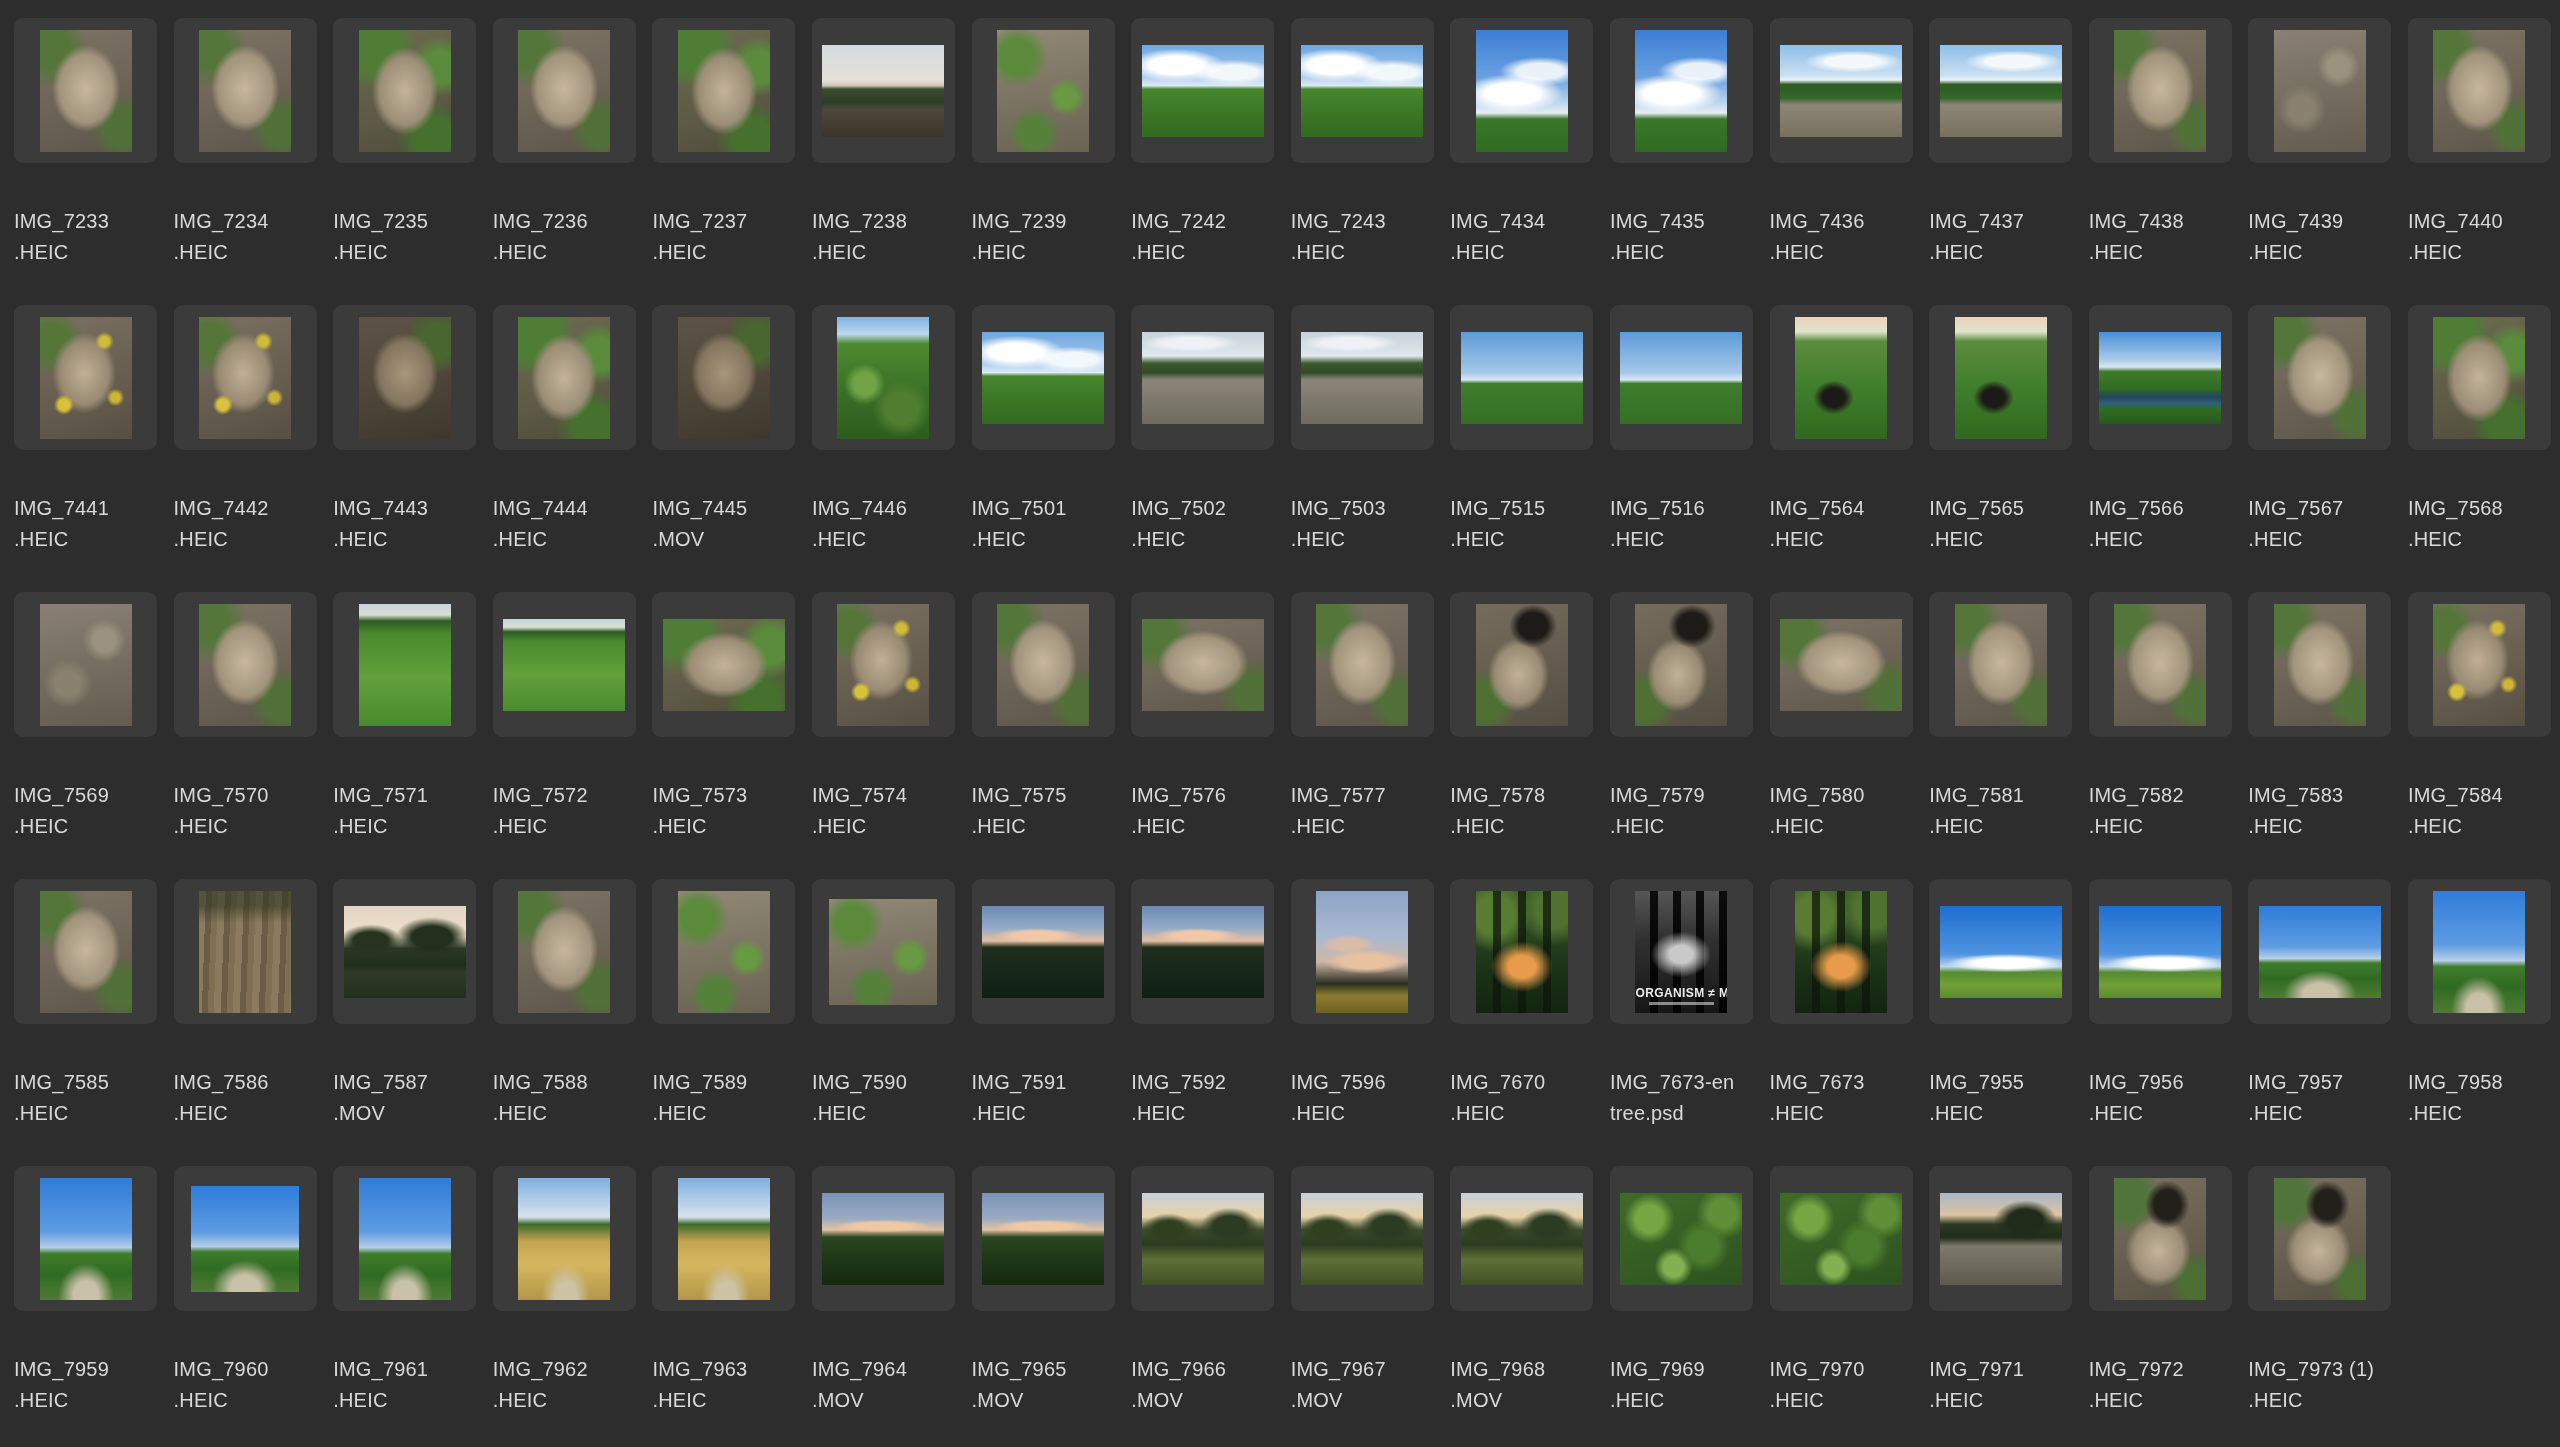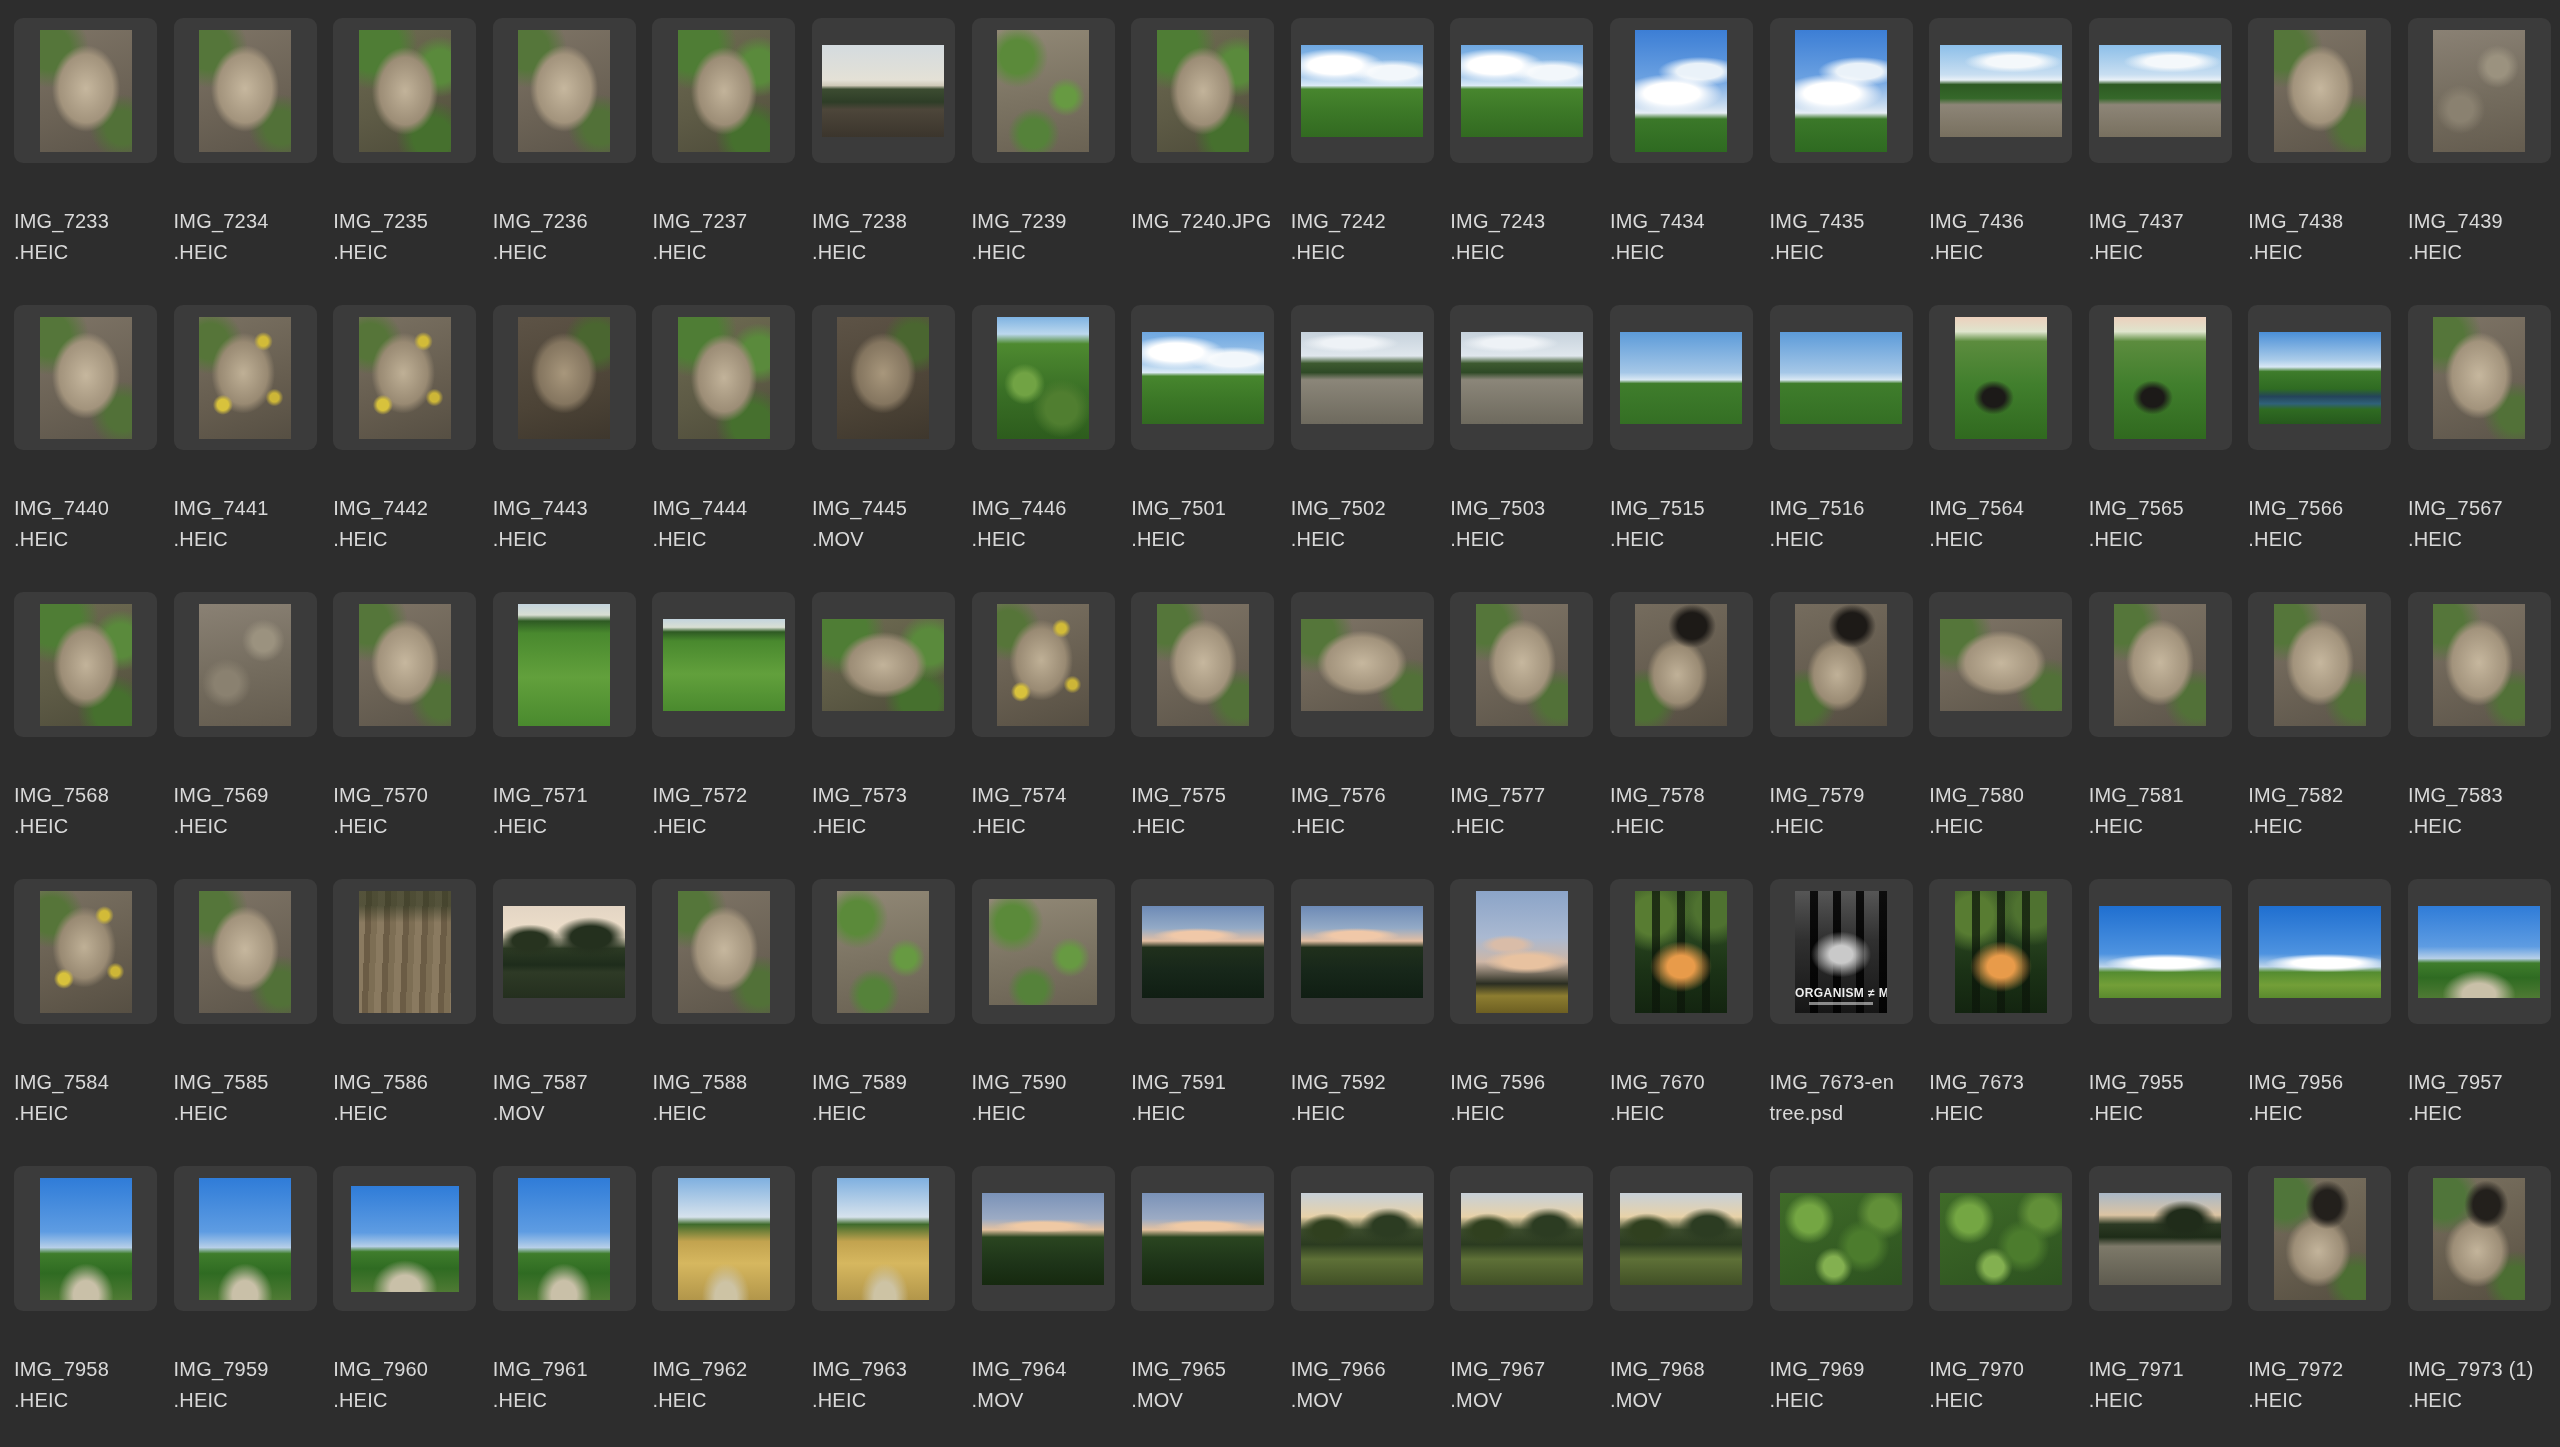--- a/index.html
+++ b/index.html
@@ -256,31 +256,20 @@
         
       </div>
     </div>
     <div class="label">
         <span class="line">IMG_7239</span>
         <span class="line">.HEIC</span>
       </div>
   </div>
     <div class="cell">
     <div class="thumb-box">
-      <div class="thumb k-stump-green o-p">
-        
-        
-      </div>
-    </div>
-    <div class="label">
-        <span class="line">IMG_7240.JPG</span>
-      </div>
-  </div>
-    <div class="cell">
-    <div class="thumb-box">
       <div class="thumb k-field-sky o-l">
         
         
       </div>
     </div>
     <div class="label">
         <span class="line">IMG_7242</span>
         <span class="line">.HEIC</span>
       </div>
   </div>

